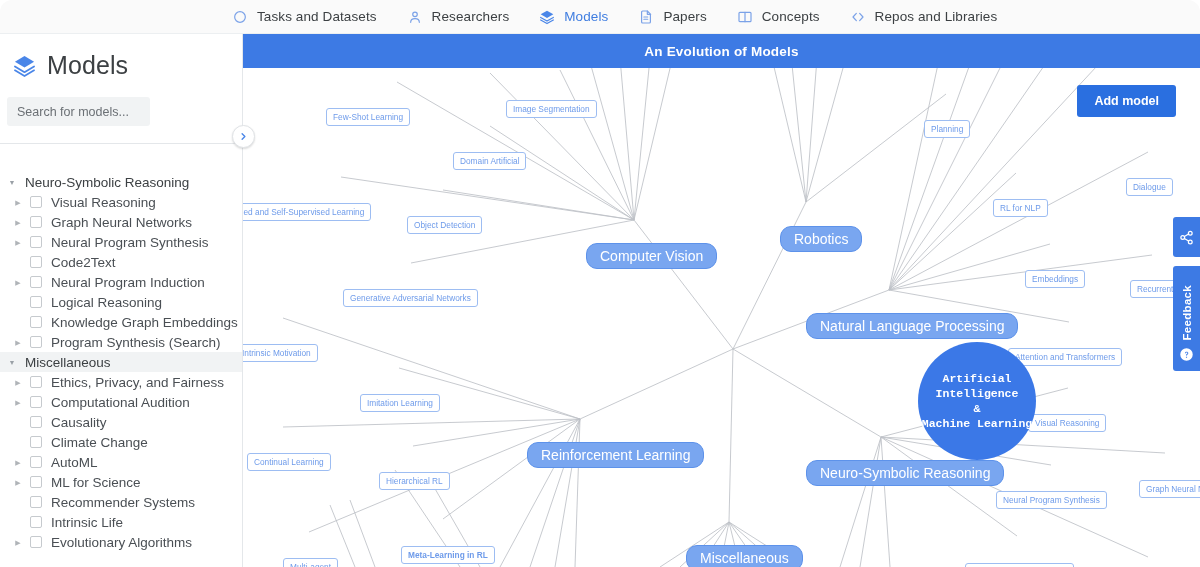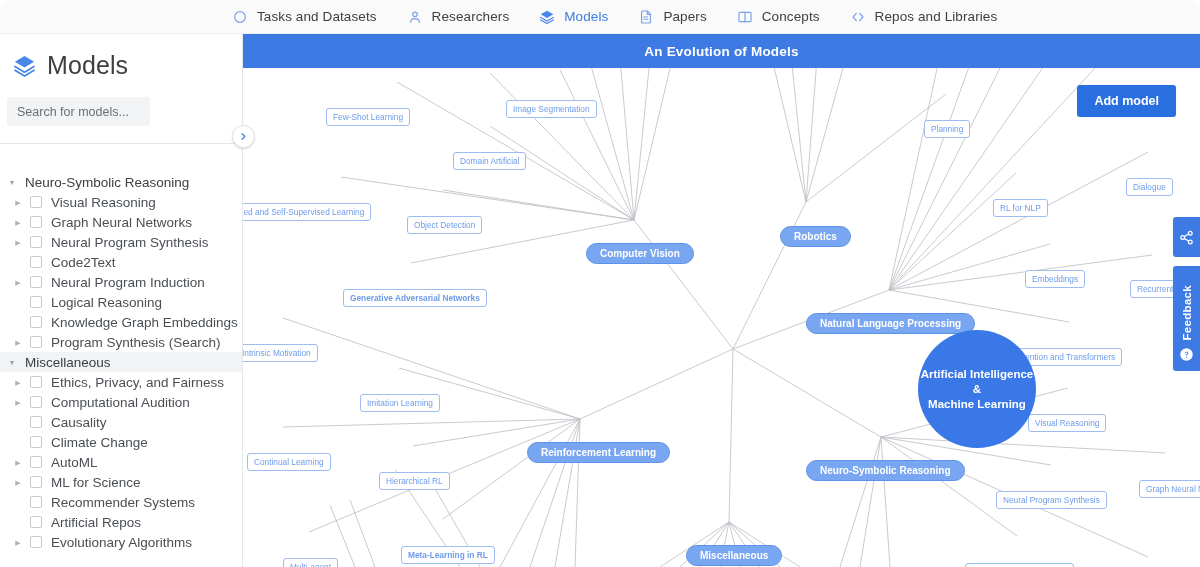--- a/index.html
+++ b/index.html
@@ -112,21 +112,21 @@
     background: #3b78e7;
     display: flex; flex-direction: column; align-items: center; justify-content: center;
     color: #fff; font-size: 11.5px; font-weight: 700; line-height: 15px;
     text-align: center; z-index: 12; cursor: pointer;
   }
   .pill {
     position: absolute;
     background: #79a6f0;
     border: 1.2px solid #5d92ea;
     border-radius: 11px;
-    color: #ffffff; font-size: 10px; font-weight: 700;
+    color: #ffffff; font-size: 14px; font-weight: 400;
     padding: 4px 13px; white-space: nowrap;
     z-index: 11; cursor: pointer;
   }
   .leaf {
     position: absolute;
     background: #ffffff;
     border: 1px solid #9dbdf2;
     border-radius: 3px;
     color: #6e9bea; font-size: 8.3px; font-weight: 400;
     padding: 3px 6px; white-space: nowrap;
@@ -328,21 +328,21 @@
           <span class="tree-label">ML for Science</span>
         </div>
         <div class="tree-row">
           <span class="caret empty"></span>
           <span class="cbox"></span>
           <span class="tree-label">Recommender Systems</span>
         </div>
         <div class="tree-row">
           <span class="caret empty"></span>
           <span class="cbox"></span>
-          <span class="tree-label">Artificial Repos</span>
+          <span class="tree-label">Intrinsic Life</span>
         </div>
         <div class="tree-row">
           <span class="caret right"></span>
           <span class="cbox"></span>
           <span class="tree-label">Evolutionary Algorithms</span>
         </div>
       </div>
   </div>
 
   <div class="collapse-btn">
@@ -410,37 +410,37 @@
         <line x1="486" y1="488" x2="497" y2="533"></line>
         <line x1="486" y1="488" x2="517" y2="533"></line>
         <line x1="486" y1="488" x2="537" y2="533"></line>
         <line x1="486" y1="488" x2="557" y2="533"></line>
         <line x1="237" y1="533" x2="187" y2="446"></line>
         <line x1="217" y1="533" x2="152" y2="436"></line>
         <line x1="132" y1="533" x2="107" y2="466"></line>
         <line x1="112" y1="533" x2="87" y2="471"></line>
       </svg>
     <div id="node-layer">
-        <div class="hub" style="left: 675px; top: 296px;">
+        <div class="hub" style="left: 675px; top: 308px; font-family: Liberation Mono, monospace;">
           <div>Artificial Intelligence</div>
           <div>&amp;</div>
           <div>Machine Learning</div>
         </div>
         <div class="pill" style="left: 343px; top: 209px;">Computer Vision</div>
         <div class="pill" style="left: 537px; top: 192px;">Robotics</div>
         <div class="pill" style="left: 563px; top: 279px;">Natural Language Processing</div>
         <div class="pill" style="left: 268px; top: 408px; margin-left: 16px;">Reinforcement Learning</div>
         <div class="pill" style="left: 563px; top: 426px;">Neuro-Symbolic Reasoning</div>
         <div class="pill" style="left: 443px; top: 511px;">Miscellaneous</div>
         <div class="leaf" style="left: 83px; top: 74px;">Few-Shot Learning</div>
         <div class="leaf" style="left: 263px; top: 66px;">Image Segmentation</div>
         <div class="leaf" style="left: 210px; top: 118px;">Domain Artificial</div>
         <div class="leaf" style="left: -48px; top: 169px;">Unsupervised and Self-Supervised Learning</div>
         <div class="leaf" style="left: 164px; top: 182px;">Object Detection</div>
-        <div class="leaf" style="left: 100px; top: 255px; font-weight: bold;">Generative Adversarial Networks</div>
+        <div class="leaf" style="left: 100px; top: 255px;">Generative Adversarial Networks</div>
         <div class="leaf" style="left: -8px; top: 310px;">Intrinsic Motivation</div>
         <div class="leaf" style="left: 117px; top: 360px;">Imitation Learning</div>
         <div class="leaf" style="left: 4px; top: 419px;">Continual Learning</div>
         <div class="leaf" style="left: 136px; top: 438px;">Hierarchical RL</div>
         <div class="leaf" style="left: 158px; top: 512px; font-weight: bold;">Meta-Learning in RL</div>
         <div class="leaf" style="left: 40px; top: 524px;">Multi-agent</div>
         <div class="leaf" style="left: 681px; top: 86px;">Planning</div>
         <div class="leaf" style="left: 750px; top: 165px;">RL for NLP</div>
         <div class="leaf" style="left: 883px; top: 144px;">Dialogue</div>
         <div class="leaf" style="left: 782px; top: 236px;">Embeddings</div>

